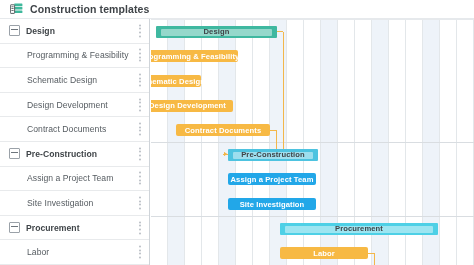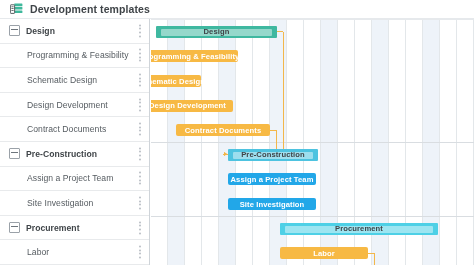--- a/index.html
+++ b/index.html
@@ -119,21 +119,21 @@
       <svg width="13" height="12" viewBox="0 0 13 12">
         <rect x="4.2" y="0.6" width="8.2" height="2.6" rx="0.5" fill="#3fb89c"></rect>
         <rect x="4.2" y="4.0" width="8.2" height="2.6" rx="0.5" fill="#3fb89c"></rect>
         <rect x="4.2" y="7.4" width="8.2" height="2.6" rx="0.5" fill="#3fb89c"></rect>
         <rect x="0.4" y="1.8" width="4.2" height="8.6" rx="0.6" fill="#fff" stroke="#4a5055" stroke-width="0.9"></rect>
         <rect x="1.4" y="3.4" width="2.2" height="0.8" fill="#4a5055"></rect>
         <rect x="1.4" y="5.2" width="2.2" height="0.8" fill="#4a5055"></rect>
         <rect x="1.4" y="7.0" width="2.2" height="0.8" fill="#4a5055"></rect>
       </svg>
     </span>
-    <span class="header-title">Development templates</span>
+    <span class="header-title">Construction templates</span>
   </div>
 
   <div class="left-pane" id="leftPane">
       <div class="row group" style="height: 24.6px;">
         <div class="collapser"></div>
         <span class="row-label">Design</span>
         <div class="handle">
           <i></i>
           <i></i>
           <i></i>

